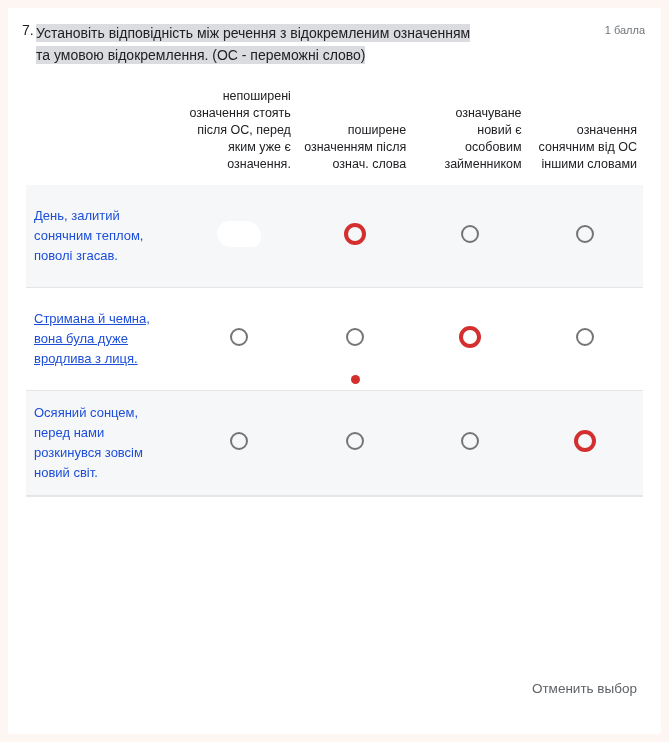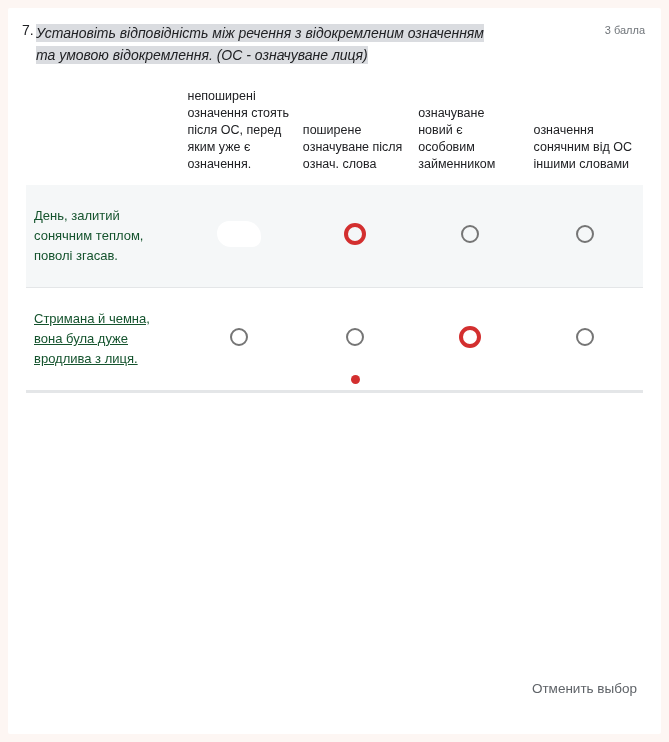--- a/index.html
+++ b/index.html
@@ -36,21 +36,20 @@
   }
   .q-text {
     font-size: 14px;
     line-height: 22px;
     color: #202124;
     max-width: 545px;
   }
   .q-text span.hl {
     background: #dadce0;
     padding: 1px 0;
-    font-style: italic;
   }
   .points {
     position: absolute;
     right: 16px;
     top: 16px;
     font-size: 11px;
     color: #70757a;
   }
   table.grid {
     border-collapse: collapse;
@@ -60,27 +59,27 @@
   }
   table.grid col.rowlabel { width: 155px; }
   table.grid col.opt { width: 115px; }
   table.grid th.colhead {
     font-size: 12.5px;
     font-weight: 400;
     color: #202124;
     line-height: 17px;
     padding: 4px 6px 12px 6px;
     vertical-align: bottom;
-    text-align: left;
+    text-align: right;
     margin-left: 12px;
   }
   table.grid th.blank { border: none; }
   table.grid td.rowlabel {
     font-size: 13px;
-    color: #14532d;
+    color: #1d4ed8;
     line-height: 20px;
     padding: 12px 10px 12px 8px;
     vertical-align: middle;
     text-align: left;
   }
   table.grid td.cell {
     text-align: center;
     vertical-align: middle;
     position: relative;
     height: 100px;
@@ -139,37 +138,37 @@
     padding: 4px 2px;
   }
 </style>
 </head>
 <body>
 
 <div class="page">
 
   <div class="question-header">
     <div class="q-number">7.</div>
-    <div class="q-text"><span class="hl">Установіть відповідність між речення з відокремленим означенням</span><br><span class="hl">та умовою відокремлення. (ОС - означуване лиця)</span></div>
-    <div class="points">3 балла</div>
+    <div class="q-text"><span class="hl">Установіть відповідність між речення з відокремленим означенням</span><br><span class="hl">та умовою відокремлення. (ОС - переможні слово)</span></div>
+    <div class="points">1 балла</div>
   </div>
 
   <table class="grid">
     <colgroup>
       <col class="rowlabel">
       <col class="opt">
         <col class="opt">
         <col class="opt">
         <col class="opt">
     </colgroup>
     <thead>
       <tr>
         <th class="blank"></th>
         <th class="colhead">непоширені означення стоять після ОС, перед яким уже є означення.</th>
-        <th class="colhead">поширене означуване після означ. слова</th>
+        <th class="colhead">поширене означенням після означ. слова</th>
         <th class="colhead">означуване новий є особовим займенником</th>
         <th class="colhead">означення сонячним від ОС іншими словами</th>
       </tr>
     </thead>
     <tbody>
 
       <tr class="row-even">
         <td class="rowlabel">День, залитий сонячним теплом, поволі згасав.</td>
         <td class="cell"><span class="blob"></span></td>
         <td class="cell"><span class="radio selected"></span></td>
@@ -184,20 +183,27 @@
         <td class="rowlabel">Стримана й чемна, вона була дуже вродлива з лиця.</td>
         <td class="cell"><span class="radio"></span></td>
         <td class="cell"><span class="radio"></span><span class="ripple-dot"></span></td>
         <td class="cell"><span class="radio selected"></span></td>
         <td class="cell"><span class="radio"></span></td>
       </tr>
       <tr class="sep">
           <td colspan="5"></td>
         </tr>
 
+      <tr class="row-even">
+        <td class="rowlabel">Осяяний сонцем, перед нами розкинувся зовсім новий світ.</td>
+        <td class="cell"><span class="radio"></span></td>
+        <td class="cell"><span class="radio"></span></td>
+        <td class="cell"><span class="radio"></span></td>
+        <td class="cell"><span class="radio selected"></span></td>
+      </tr>
       <tr class="sep">
           <td colspan="5"></td>
         </tr>
 
       <tr class="sep">
           <td colspan="5"></td>
         </tr>
 
     </tbody>
   </table>

